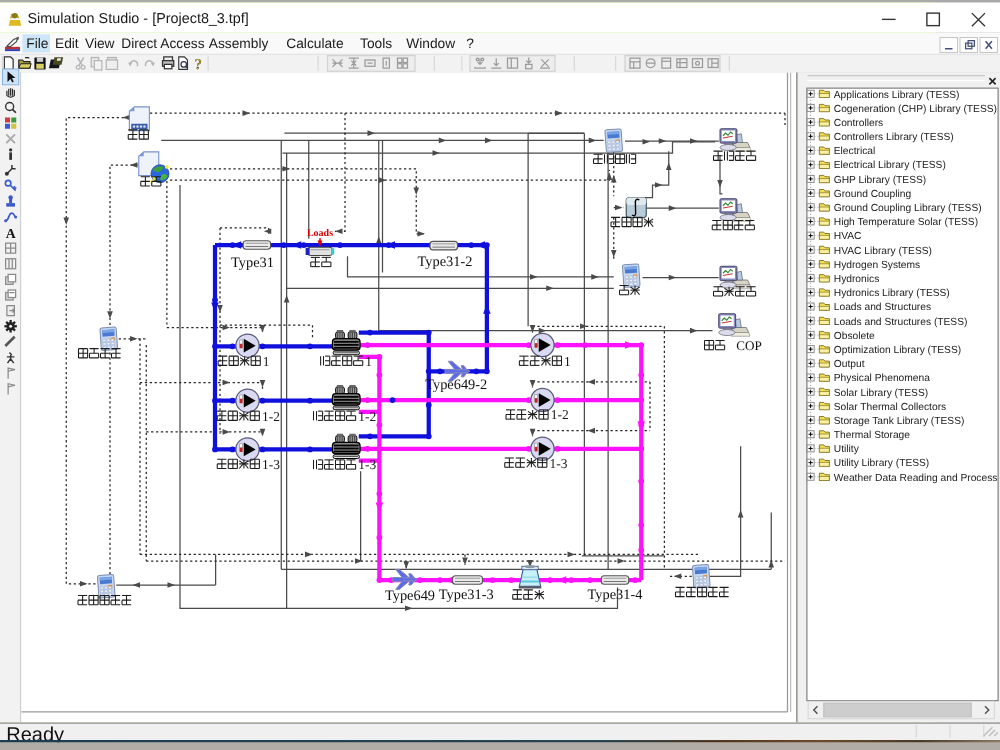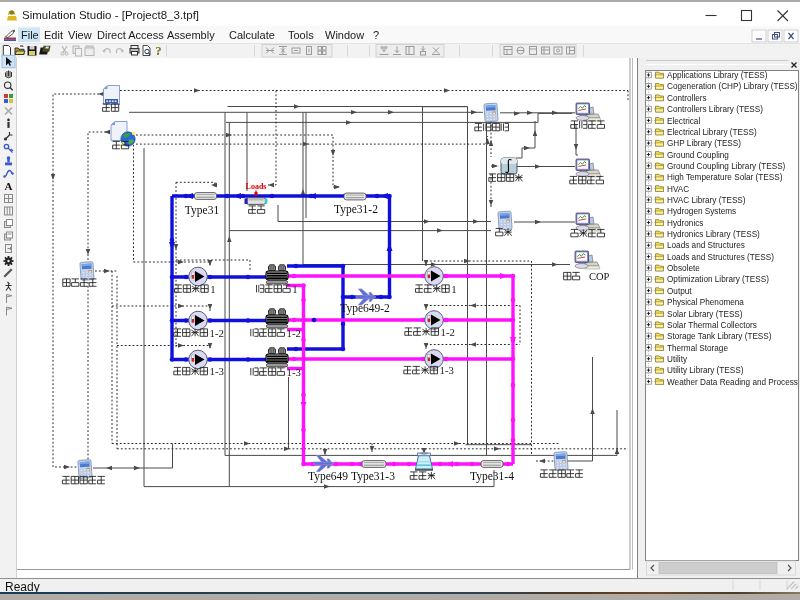--- a/index.html
+++ b/index.html
@@ -1422,21 +1422,21 @@
 <path d="M 655.5,378.6 L 659,378.6 L 660,379.8 L 663.5,379.8 L 663.5,384.4 L 655.5,384.4 Z" fill="#f2df57" stroke="#7a6a1a" stroke-width="0.7"></path>
 <path d="M 655.5,381.2 L 663.5,381.2 L 663.5,384.4 L 655.5,384.4 Z" fill="#faf0a0" stroke="#7a6a1a" stroke-width="0.5"></path>
 <text x="667" y="384.6" font-family="Liberation Sans" font-size="8.2" fill="#222">Weather Data Reading and Process</text>
     <rect x="646.5" y="561" width="149" height="14" fill="#f0f0f0" stroke="#d5d5d5" stroke-width="0.8"></rect>
     <path d="M 654,565 L 651,568 L 654,571" stroke="#555" fill="none" stroke-width="1.2"></path>
     <path d="M 788,565 L 791,568 L 788,571" stroke="#555" fill="none" stroke-width="1.2"></path>
     <rect x="659" y="562.5" width="118" height="11" fill="#cdcdcd" stroke="#bdbdbd" stroke-width="0.8"></rect>
   </svg>
 
   <div class="abs" style="left:0;top:578px;width:800px;height:14px;background:#f0f0f0;border-top:1.5px solid #8f8f8f"></div>
-  <div class="abs" style="left:5px;top:580px;font-size:12px;color:#111">Ready</div>
+  <div class="abs" style="left:5px;top:580px;font-size:16px;color:#111">Ready</div>
   <svg class="abs" style="left:700px;top:578px" width="100" height="14" viewBox="0 0 100 14">
     <line x1="33" y1="2" x2="33" y2="12" stroke="#d8d8d8"></line>
       <line x1="60" y1="2" x2="60" y2="12" stroke="#d8d8d8"></line>
       <line x1="87" y1="2" x2="87" y2="12" stroke="#d8d8d8"></line>
     <path d="M 97,11 L 93,11 M 97,8 L 90,8 M 97,5 L 87,5" stroke="#c0c0c0" stroke-width="1.2" transform="rotate(-45 94 8)"></path>
   </svg>
 </div>
 <div class="abs" style="left:0;top:592px;width:800px;height:2px;background:linear-gradient(to right,#1c3c55 0%,#274553 60%,#53361f 72%,#6b4a2a 82%,#4a3a28 92%,#8a7a62 100%)"></div>
 <div class="abs" style="left:0;top:594px;width:800px;height:6px;background:#b1ada6"></div>
 </body></html>

